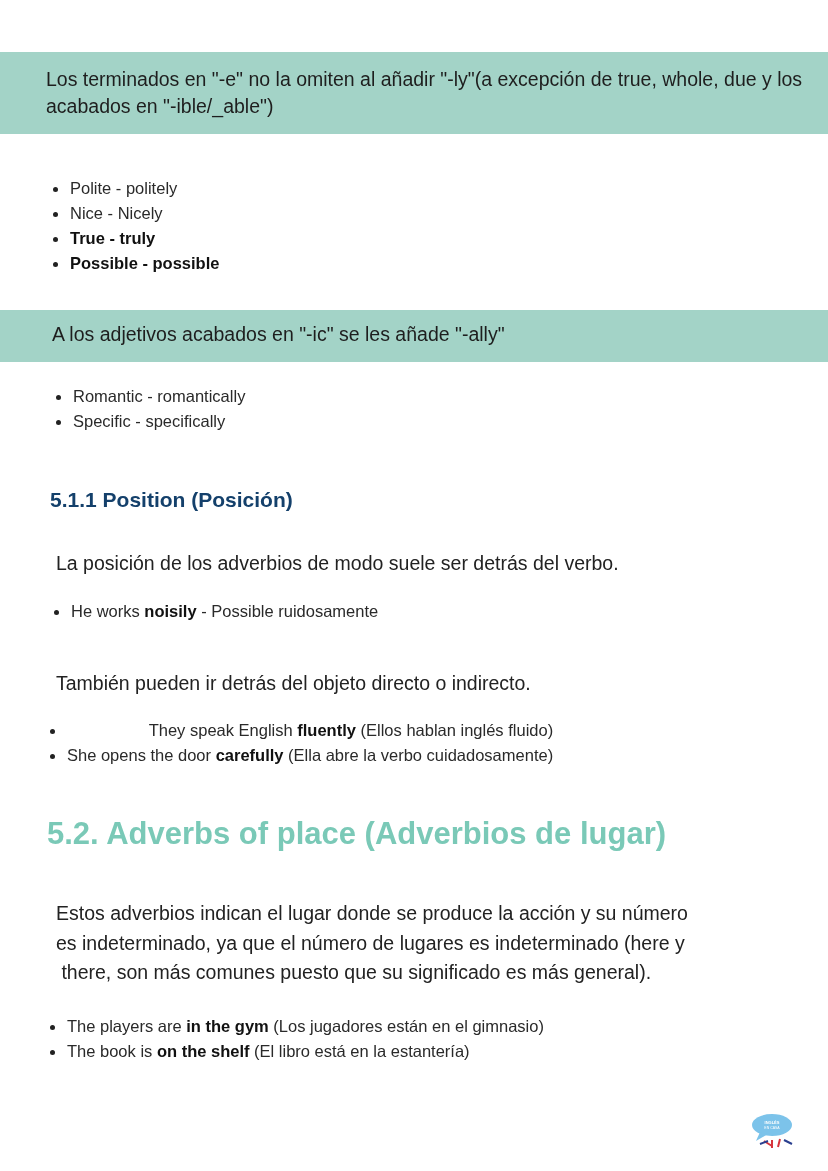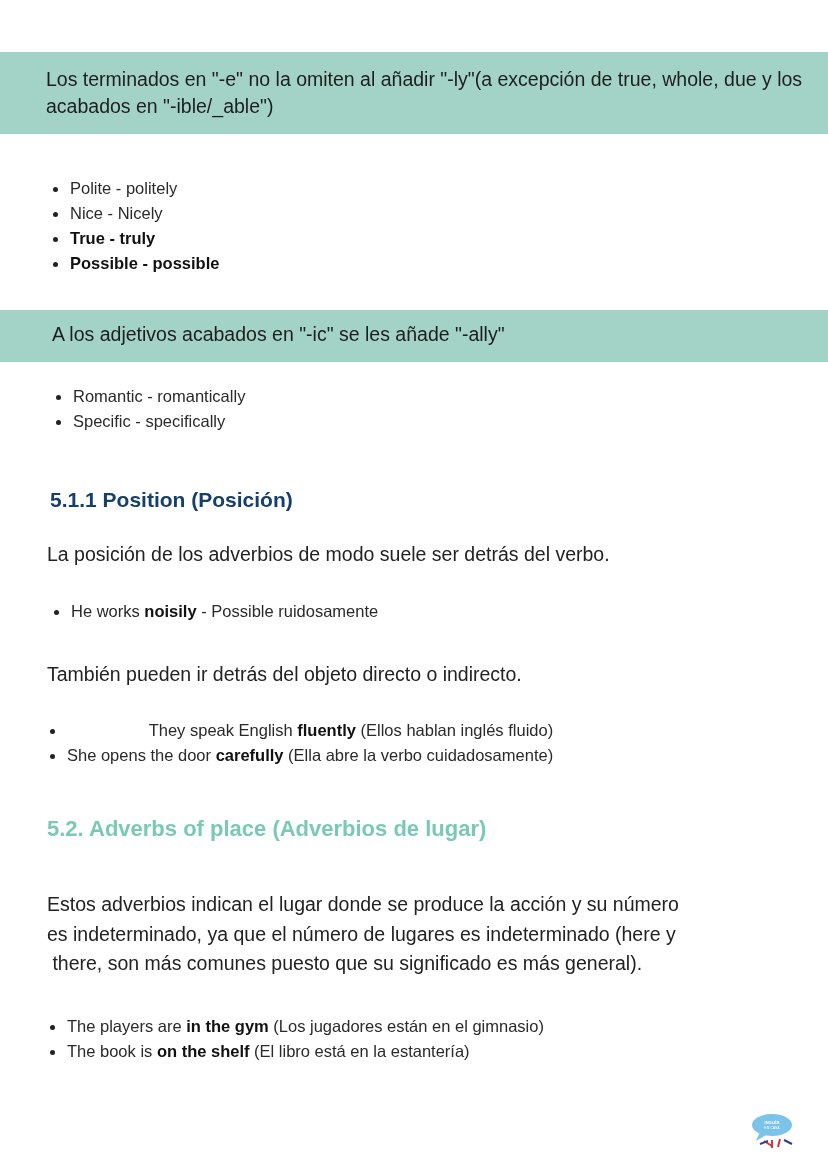--- a/index.html
+++ b/index.html
@@ -22,24 +22,24 @@
     content: ""; position: absolute; left: 3px; top: 11px;
     width: 5px; height: 5px; border-radius: 50%; background: #222;
   }
   .bold { font-weight: bold; color: #111; }
   .h3 {
     position: absolute; left: 48px; top: 486px; margin: 2px;
     font-size: 21px; font-weight: bold; color: #14406b;
   }
   .h2 {
     position: absolute; left: 47px; top: 816px; margin: 0;
-    font-size: 22px; font-weight: bold; color: #7ac9b7;
+    font-size: 31px; font-weight: bold; color: #7ac9b7;
   }
   .para {
-    position: absolute; left: 47px; margin: 0; font-size: 19.5px;
+    position: absolute; left: 47px; margin: 9px; font-size: 19.5px;
     line-height: 29.5px; color: #222;
   }
   .logo {
     position: absolute; left: 750px; top: 1112px; width: 46px; height: 36px;
   }
 </style>
 </head>
 <body>
 
 <div class="banner banner1">

